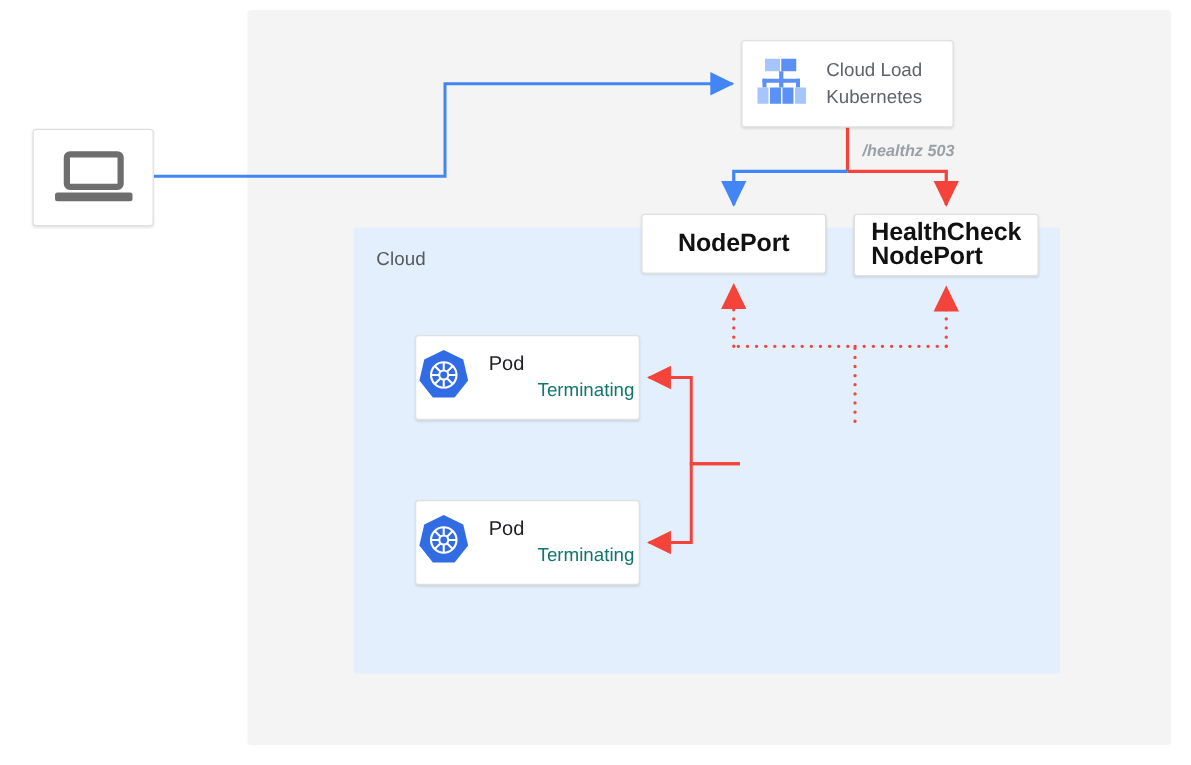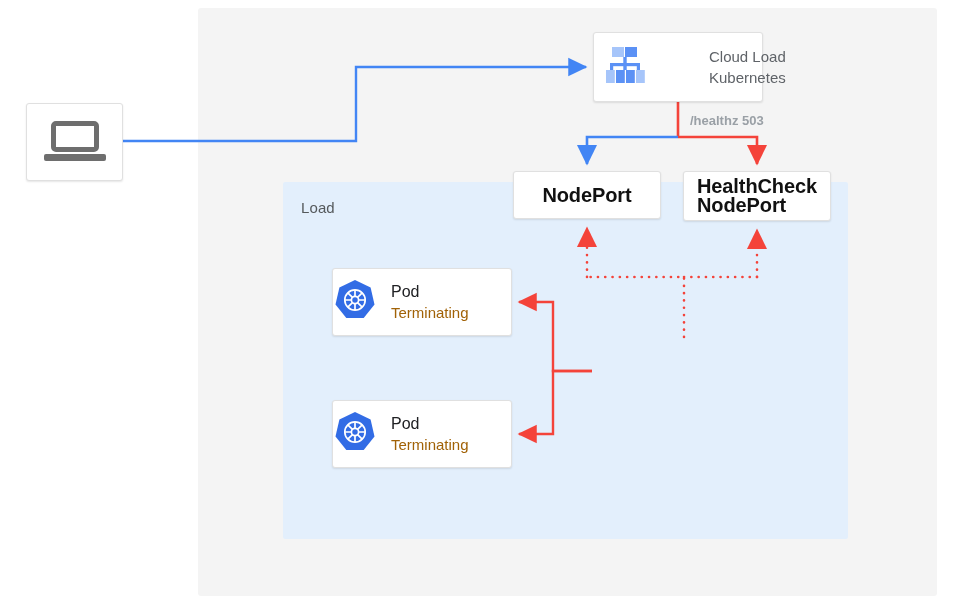--- a/index.html
+++ b/index.html
@@ -28,44 +28,44 @@
   .pod2-card{left:332px;top:400px;width:180px;height:68px;}
   .kproxy-card{left:592px;top:337px;width:184px;height:68px;}
 
   .card-strong{display:flex;align-items:center;justify-content:center;height:100%;
                font-weight:bold;font-size:20px;color:#111;text-align:left;
                line-height:19px;letter-spacing:-.1px;}
 
   .card-row{display:flex;align-items:center;height:100%;box-sizing:border-box;}
   .card-text{margin-left:14px;}
   .t-main-dark{font-size:16px;color:#202124;line-height:21px;white-space:nowrap;}
-  .t-sub{font-size:15px;color:#a16207;line-height:21px;white-space:nowrap;}
+  .t-sub{font-size:15px;color:#0f766e;line-height:21px;white-space:nowrap;margin-left:39px;}
   .t-clb{font-size:15px;color:#5f6368;line-height:21px;white-space:nowrap;}
 
   
   .laptop{position:relative;width:62px;height:42px;margin:auto;}
   .laptop .screen{position:absolute;left:7px;top:0;width:48px;height:31px;
                   border:5px solid #6e6e6e;border-radius:5px;box-sizing:border-box;background:#fff;}
   .laptop .base{position:absolute;left:0;top:33px;width:62px;height:7px;
                 background:#6e6e6e;border-radius:2px;}
 
   
   .edge-label{position:absolute;font-size:13px;font-weight:bold;color:#9aa0a6;white-space:nowrap;}
-  .lbl-healthz{left:690px;top:113px;}
+  .lbl-healthz{left:690px;top:113px;font-style:italic;}
 
   svg.wires{position:absolute;left:0;top:0;width:953px;height:612px;overflow:visible;}
 </style>
 </head>
 <body>
 
 <div id="stage">
 
   <div class="gray-panel"></div>
   <div class="nodes-panel"></div>
-  <div class="nodes-label">Load</div>
+  <div class="nodes-label">Cloud</div>
 
   <svg class="wires" viewBox="0 0 953 612">
     <defs>
       <marker id="ablue" markerWidth="9" markerHeight="9" refX="7.4" refY="4.5" orient="auto" markerUnits="strokeWidth">
         <path d="M0,0.6 L8,4.5 L0,8.4 z" fill="#4285f4"></path>
       </marker>
       <marker id="ared" markerWidth="9" markerHeight="9" refX="7.4" refY="4.5" orient="auto" markerUnits="strokeWidth">
         <path d="M0,0.6 L8,4.5 L0,8.4 z" fill="#f4433a"></path>
       </marker>
       <marker id="ared2" markerWidth="9" markerHeight="9" refX="7.4" refY="4.5" orient="auto" markerUnits="strokeWidth">
@@ -92,21 +92,21 @@
   <div class="card laptop-card">
     <div class="card-row" style="padding-left:0;justify-content:center;">
       <div class="laptop">
         <div class="screen"></div>
         <div class="base"></div>
       </div>
     </div>
   </div>
 
   <div class="card clb-card">
-    <div class="card-row" style="padding-left:11px;gap:48px;">
+    <div class="card-row" style="padding-left:11px;">
       <span>
         <svg width="42" height="38" viewBox="0 0 42 38">
           <rect x="7" y="1" width="12" height="10" fill="#a6c5fa"></rect>
           <rect x="20" y="1" width="12" height="10" fill="#5b91f5"></rect>
           <rect x="18.3" y="11" width="3.4" height="7" fill="#5b91f5"></rect>
           <rect x="5" y="17" width="30" height="3.2" fill="#5b91f5"></rect>
           <rect x="5" y="17" width="3.2" height="7" fill="#5b91f5"></rect>
           <rect x="18.3" y="17" width="3.4" height="7" fill="#5b91f5"></rect>
           <rect x="31.8" y="17" width="3.2" height="7" fill="#5b91f5"></rect>
           <rect x="1" y="24" width="8.8" height="13" fill="#a6c5fa"></rect>

